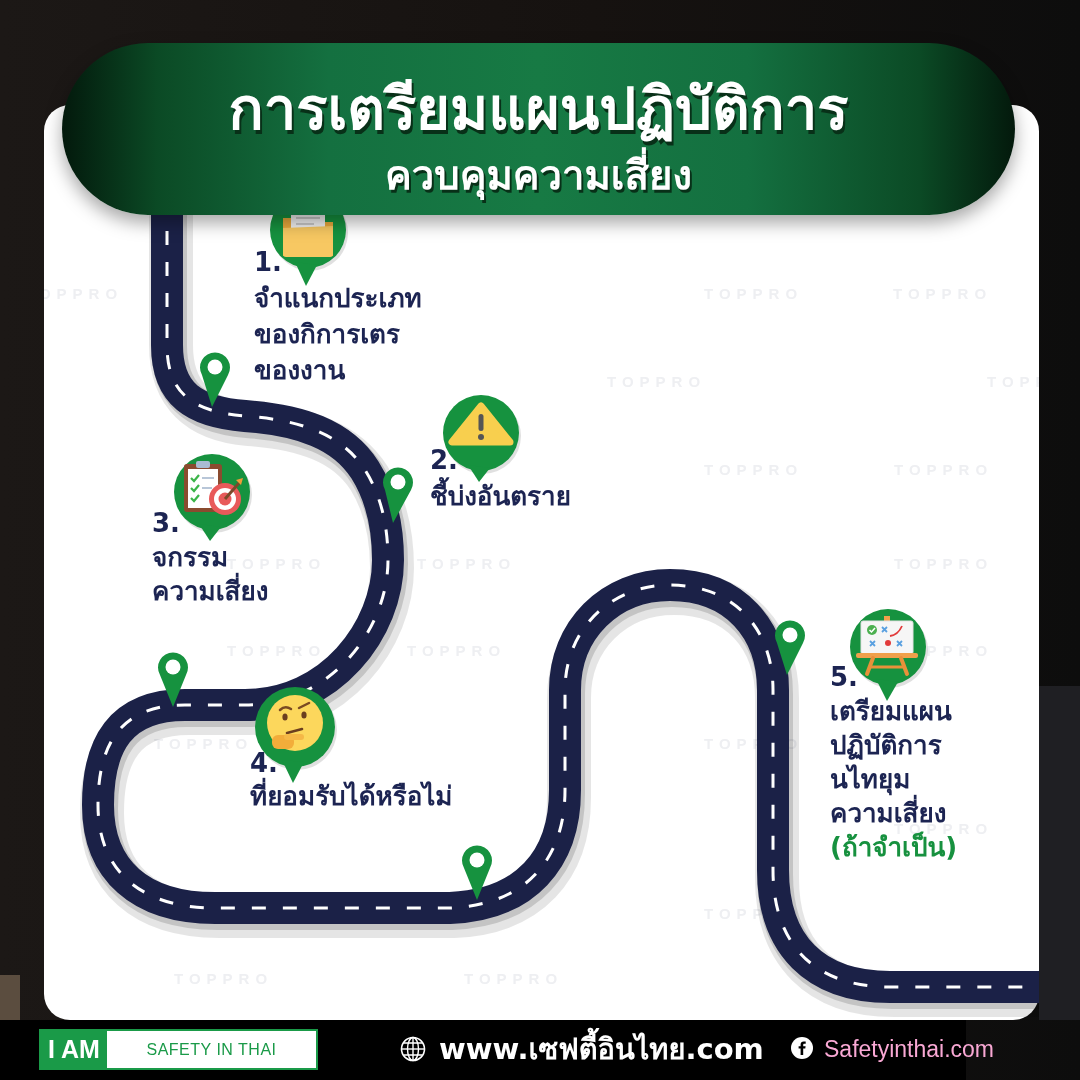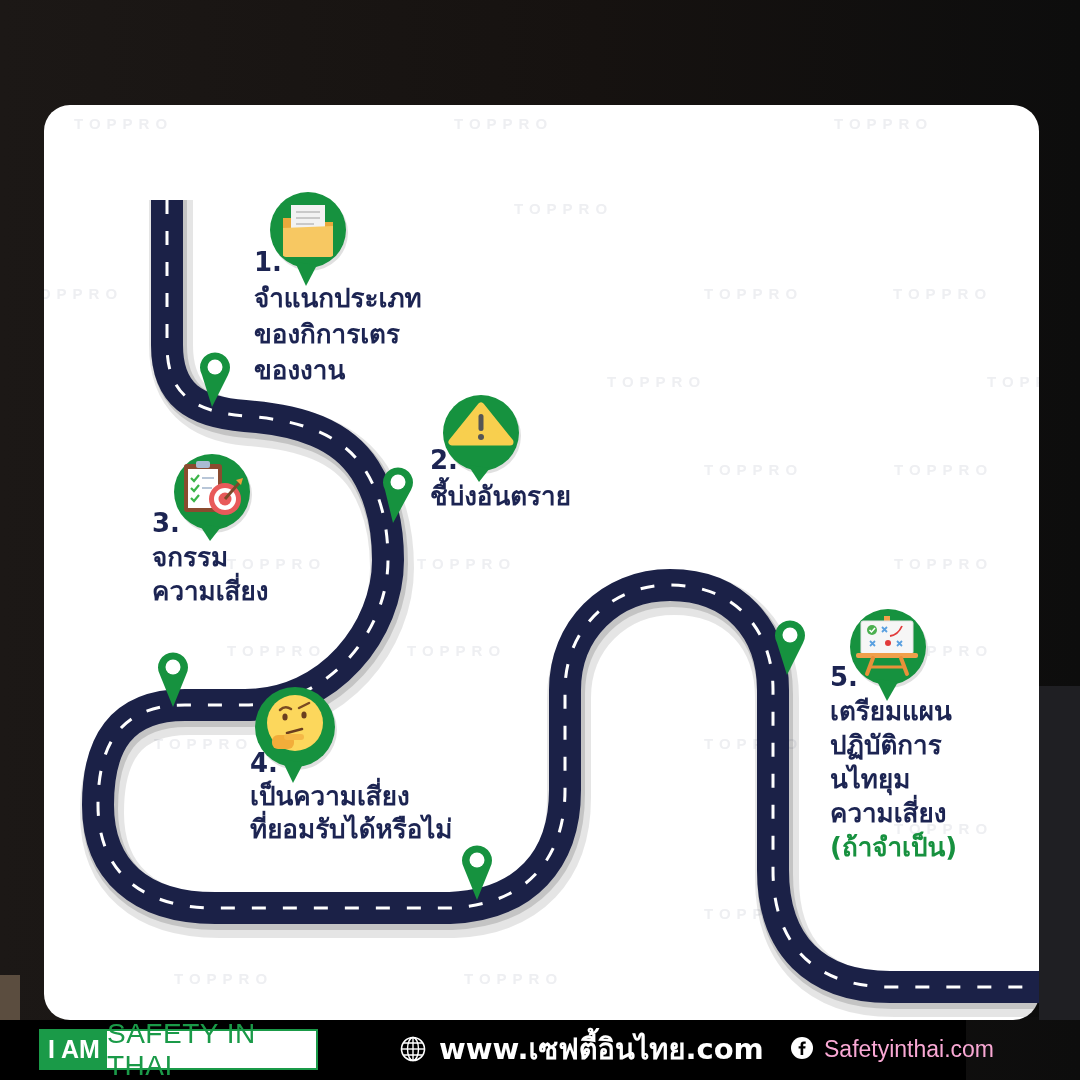--- a/index.html
+++ b/index.html
@@ -29,21 +29,21 @@
 
   .step{position:absolute;color:#1c2452;font-weight:700;font-size:26px;white-space:nowrap;
     font-family:"DejaVu Sans",sans-serif}
   .step .note{color:#17913f}
 
   .footer{position:absolute;left:0;top:1020px;width:966px;height:60px;background:#000}
   .brand{position:absolute;left:39px;top:9px;width:279px;height:41px;border:2px solid #1a9a48;
     display:flex;background:#fff}
   .brand-prefix{width:66px;height:100%;background:#1a9a48;color:#fff;font-family:"Liberation Sans",sans-serif;
     font-weight:700;font-size:25px;display:flex;align-items:center;justify-content:center}
-  .brand-suffix{flex:1;color:#1a9a48;font-family:"Liberation Sans",sans-serif;font-size:28px;
+  .brand-suffix{flex:1;color:#1a9a48;font-family:"Liberation Sans",sans-serif;font-size:16px;
     display:flex;align-items:center;justify-content:center;letter-spacing:0.5px}
   .globe{position:absolute;left:399px;top:15px;width:28px;height:28px}
   .website{position:absolute;left:439px;top:12px;color:#fff;font-weight:700;font-size:29px;
     line-height:34px;white-space:nowrap;font-family:"DejaVu Sans",sans-serif}
   .fb{position:absolute;left:790px;top:16px;width:24px;height:24px}
   .facebook{position:absolute;left:824px;top:12px;color:#f9a8d4;font-weight:400;font-size:23px;
     line-height:34px;white-space:nowrap;font-family:"Liberation Sans",sans-serif}
 </style>
 </head>
 <body>
@@ -186,20 +186,24 @@
         <circle cx="888" cy="643" r="3" fill="#e23b3b"></circle>
         <path d="M 890 636 Q 898 635 902 626" fill="none" stroke="#e23b3b" stroke-width="1.8"></path>
         <rect x="856" y="653" width="62" height="5" rx="2" fill="#f0a04b"></rect>
         <line x1="873" y1="658" x2="867" y2="674" stroke="#e8913a" stroke-width="4" stroke-linecap="round"></line>
         <line x1="901" y1="658" x2="907" y2="674" stroke="#e8913a" stroke-width="4" stroke-linecap="round"></line>
         <line x1="870" y1="667" x2="904" y2="667" stroke="#e8913a" stroke-width="3"></line>
       </g>
     </g>
   </svg>
 
+  <div class="banner">
+    <div class="title-line1">การเตรียมแผนปฏิบัติการ</div>
+    <div class="title-line2">ควบคุมความเสี่ยง</div>
+  </div>
 
   <div class="step" style="left:254px;top:244px;line-height:36px">
     <div>1.</div>
     <div>จำแนกประเภท</div>
     <div>ของกิการเตร</div>
     <div>ของงาน</div>
   </div>
 
   <div class="step" style="left:430px;top:442px;line-height:36px">
     <div>2.</div>
@@ -207,21 +211,20 @@
   </div>
 
   <div class="step" style="left:152px;top:506px;line-height:34px">
     <div>3.</div>
     <div>จกรรม</div>
     <div>ความเสี่ยง</div>
   </div>
 
   <div class="step" style="left:250px;top:747px;line-height:33px">
     <div>4.</div>
-    <div>เป็นความเสี่ยง</div>
     <div>ที่ยอมรับได้หรือไม่</div>
   </div>
 
   <div class="step" style="left:830px;top:660px;line-height:34px">
     <div>5.</div>
     <div>เตรียมแผน</div>
     <div>ปฏิบัติการ</div>
     <div>นไทยุม</div>
     <div>ความเสี่ยง</div>
     <div class="note">(ถ้าจำเป็น)</div>

